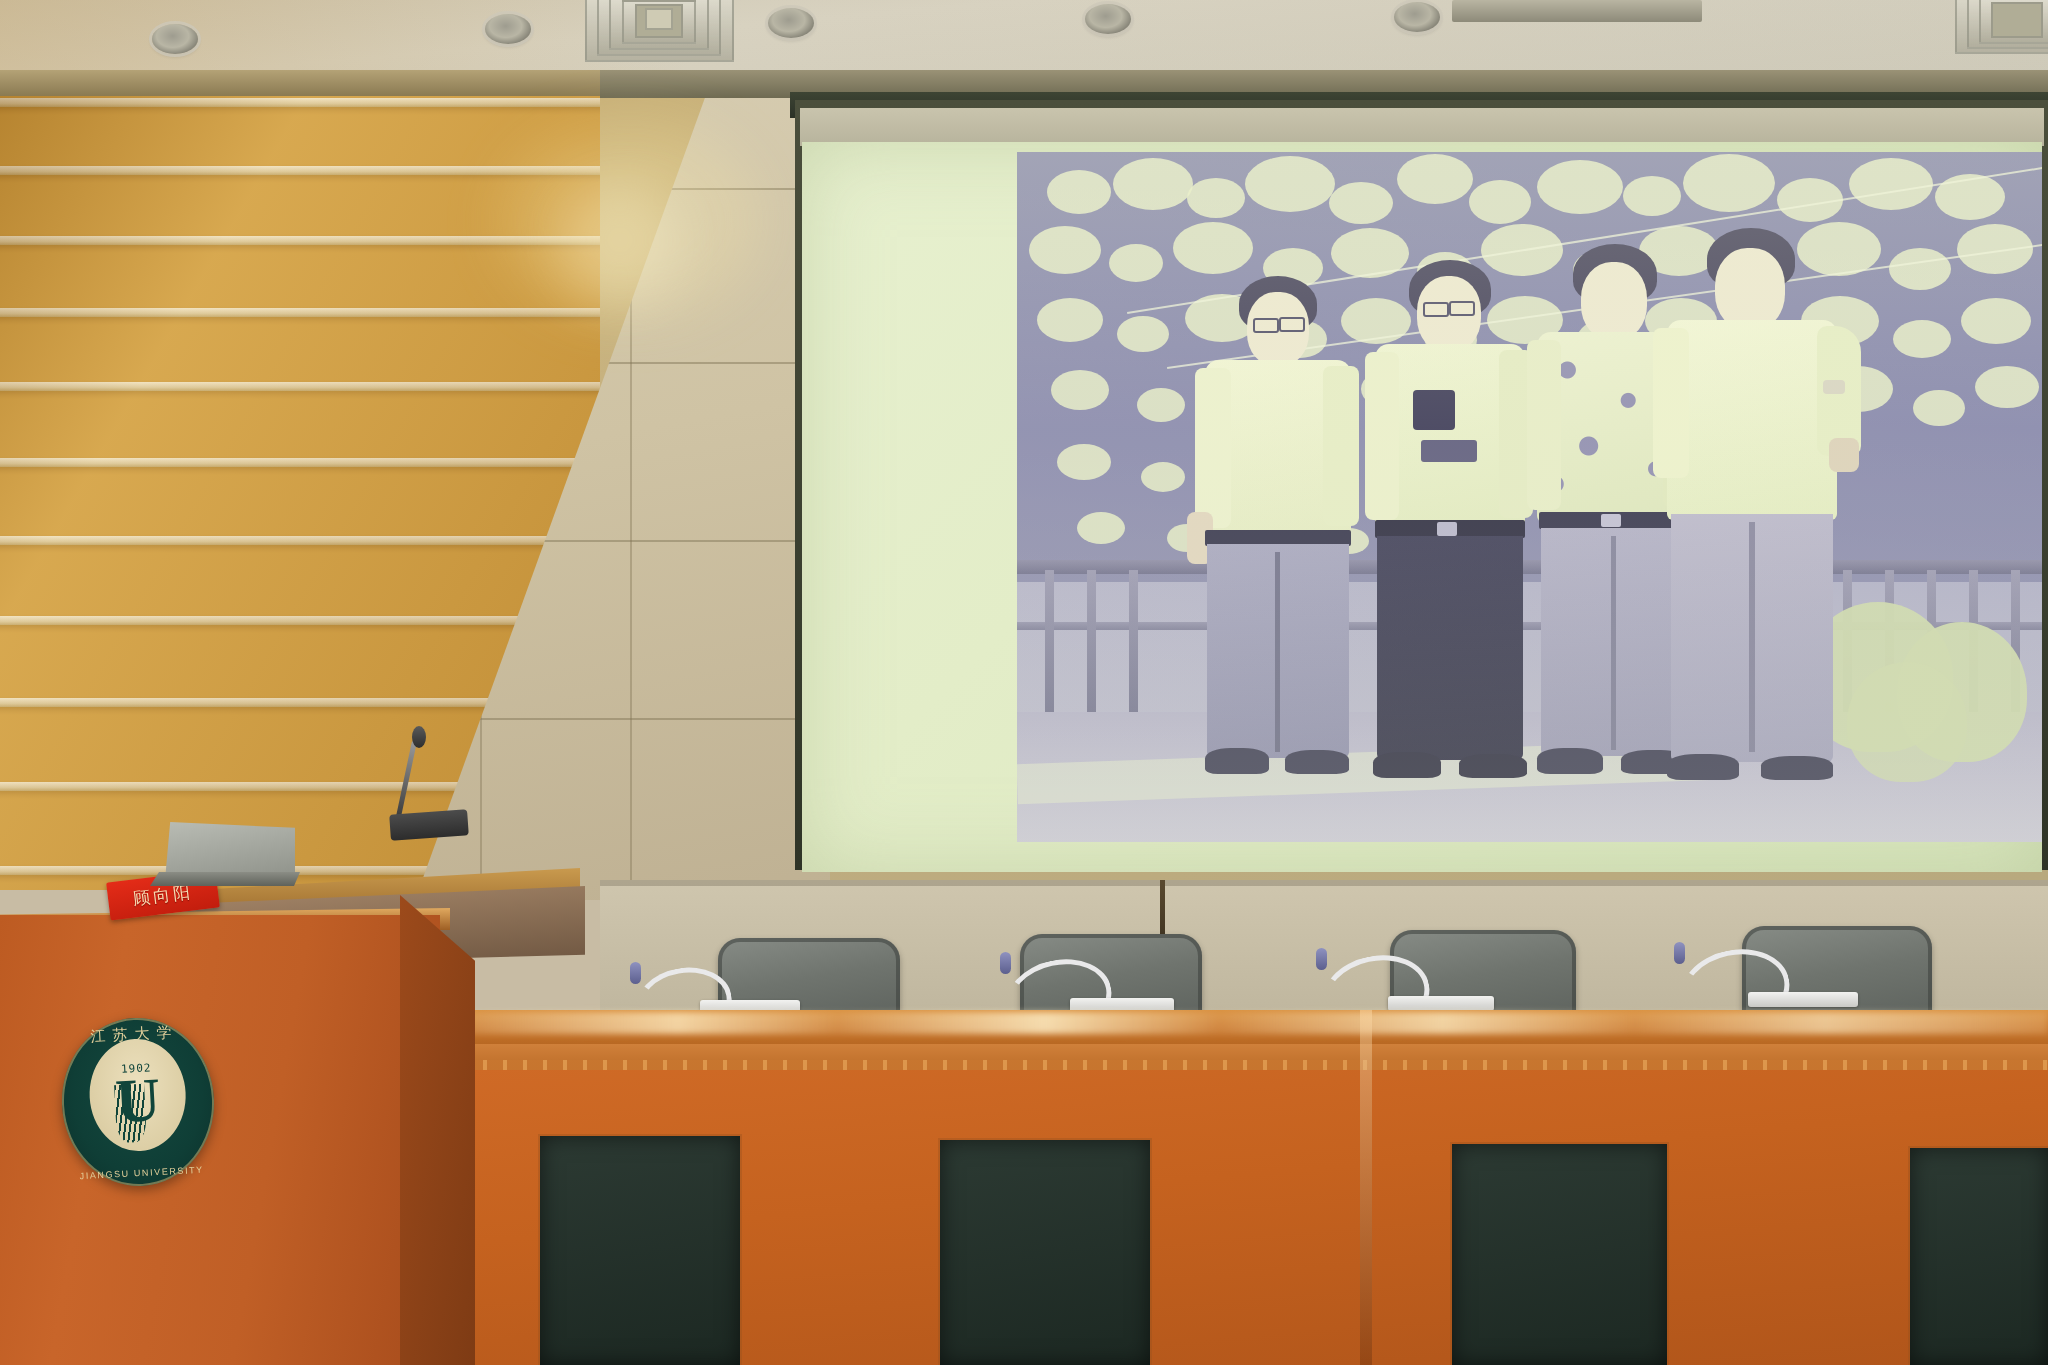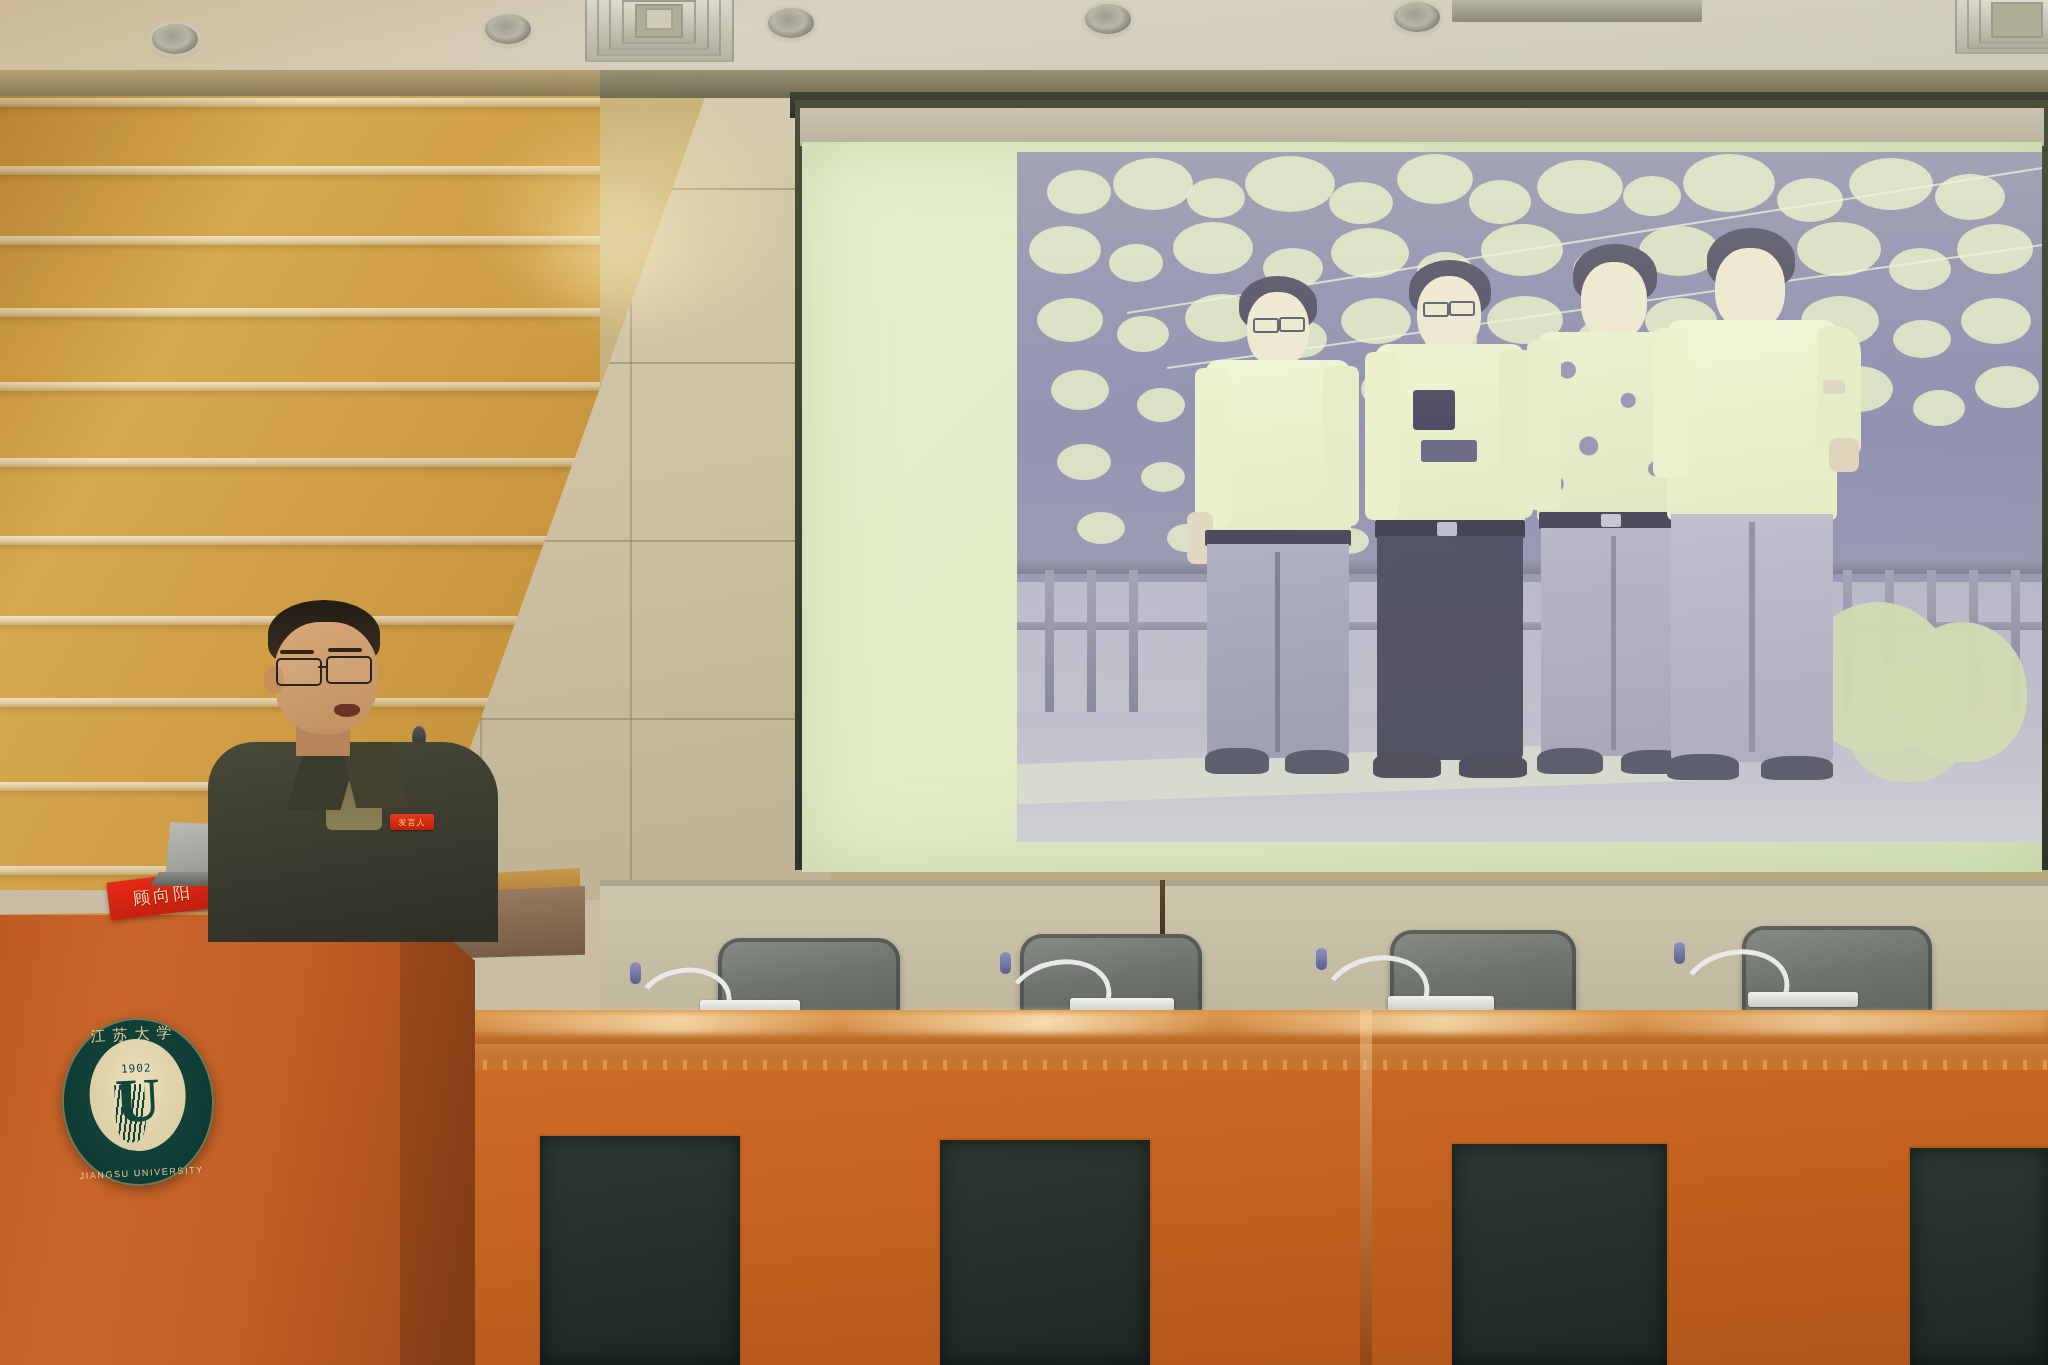--- a/index.html
+++ b/index.html
@@ -503,33 +503,14 @@
     <div id="crest-en">JIANGSU UNIVERSITY</div>
   </div>
 
   <div id="laptop-screen" class="abs"></div>
   <div id="laptop-base" class="abs"></div>
 
   <div id="pmic-arm" class="abs"></div>
   <div id="pmic-head" class="abs"></div>
   <div id="pmic-base" class="abs"></div>
 
-  <div id="speaker" class="abs">
-    <div id="sp-body" class="abs"></div>
-    <div id="sp-inner" class="abs"></div>
-    <div id="sp-collar-l" class="abs"></div>
-    <div id="sp-collar-r" class="abs"></div>
-    <div id="sp-neck" class="abs"></div>
-    <div id="sp-hair" class="abs"></div>
-    <div id="sp-head" class="abs"></div>
-    <div id="sp-ear" class="abs"></div>
-    <div id="sp-brow-l" class="abs"></div>
-    <div id="sp-brow-r" class="abs"></div>
-    <div id="sp-glass-l" class="abs"></div>
-    <div id="sp-glass-r" class="abs"></div>
-    <div id="sp-bridge" class="abs"></div>
-    <div id="sp-mouth" class="abs"></div>
-    <div id="sp-badge" class="abs">
-      <span>发言人</span>
-    </div>
-  </div>
 
 </div>
 
 </body></html>

